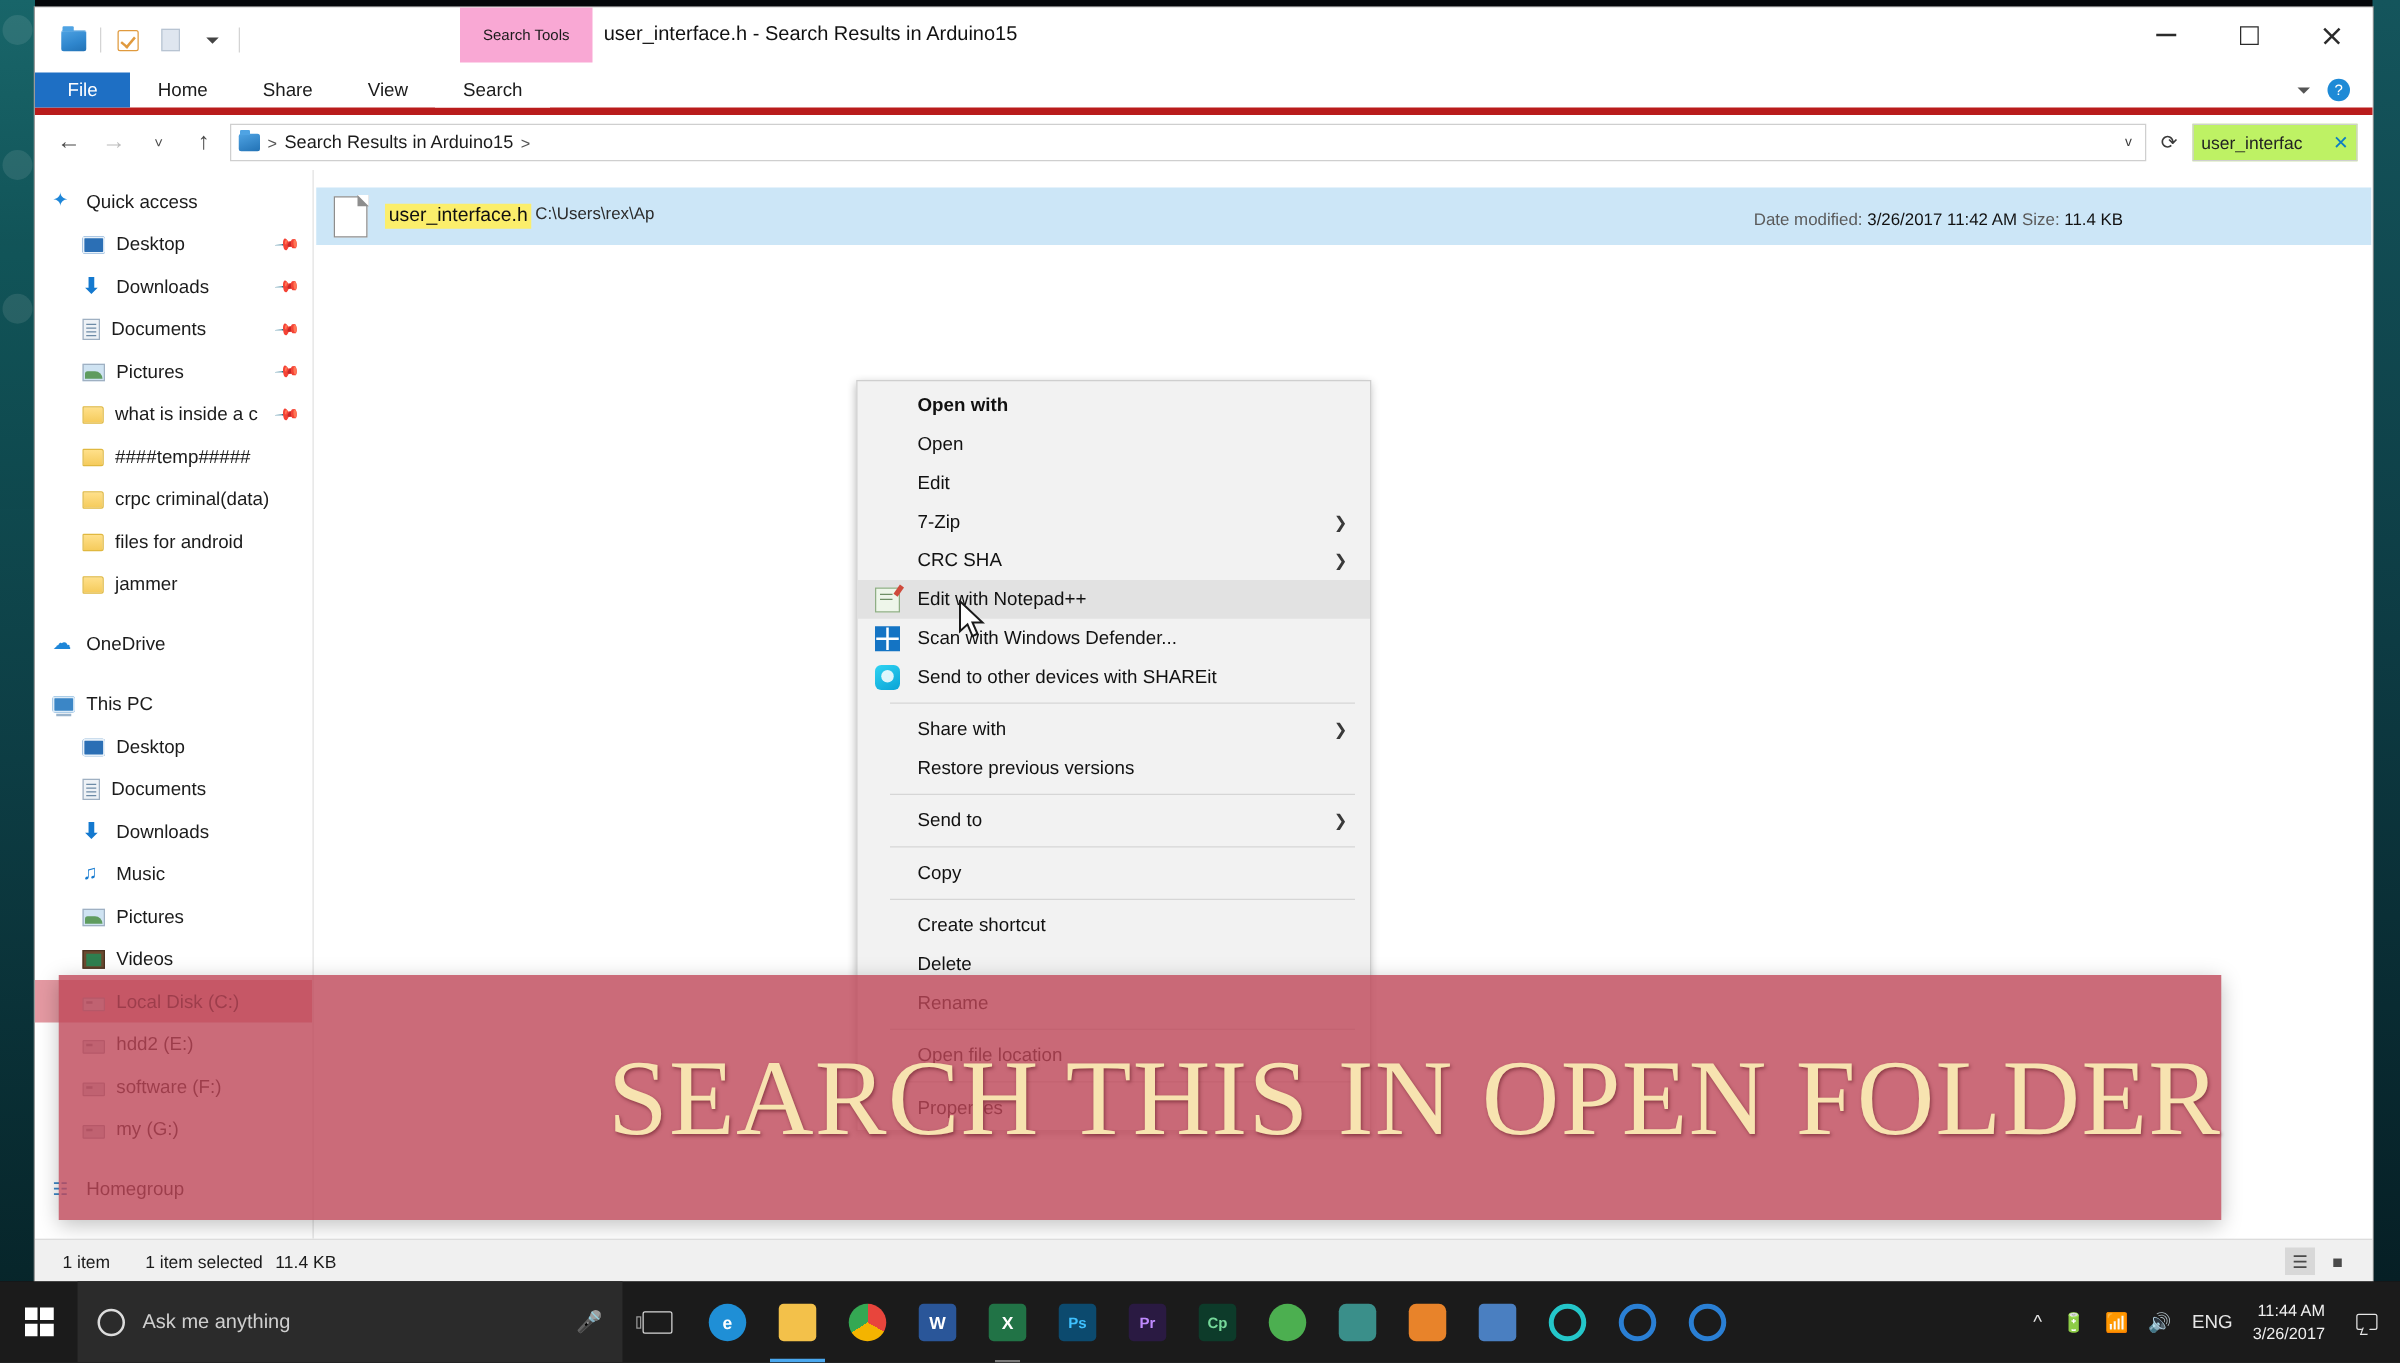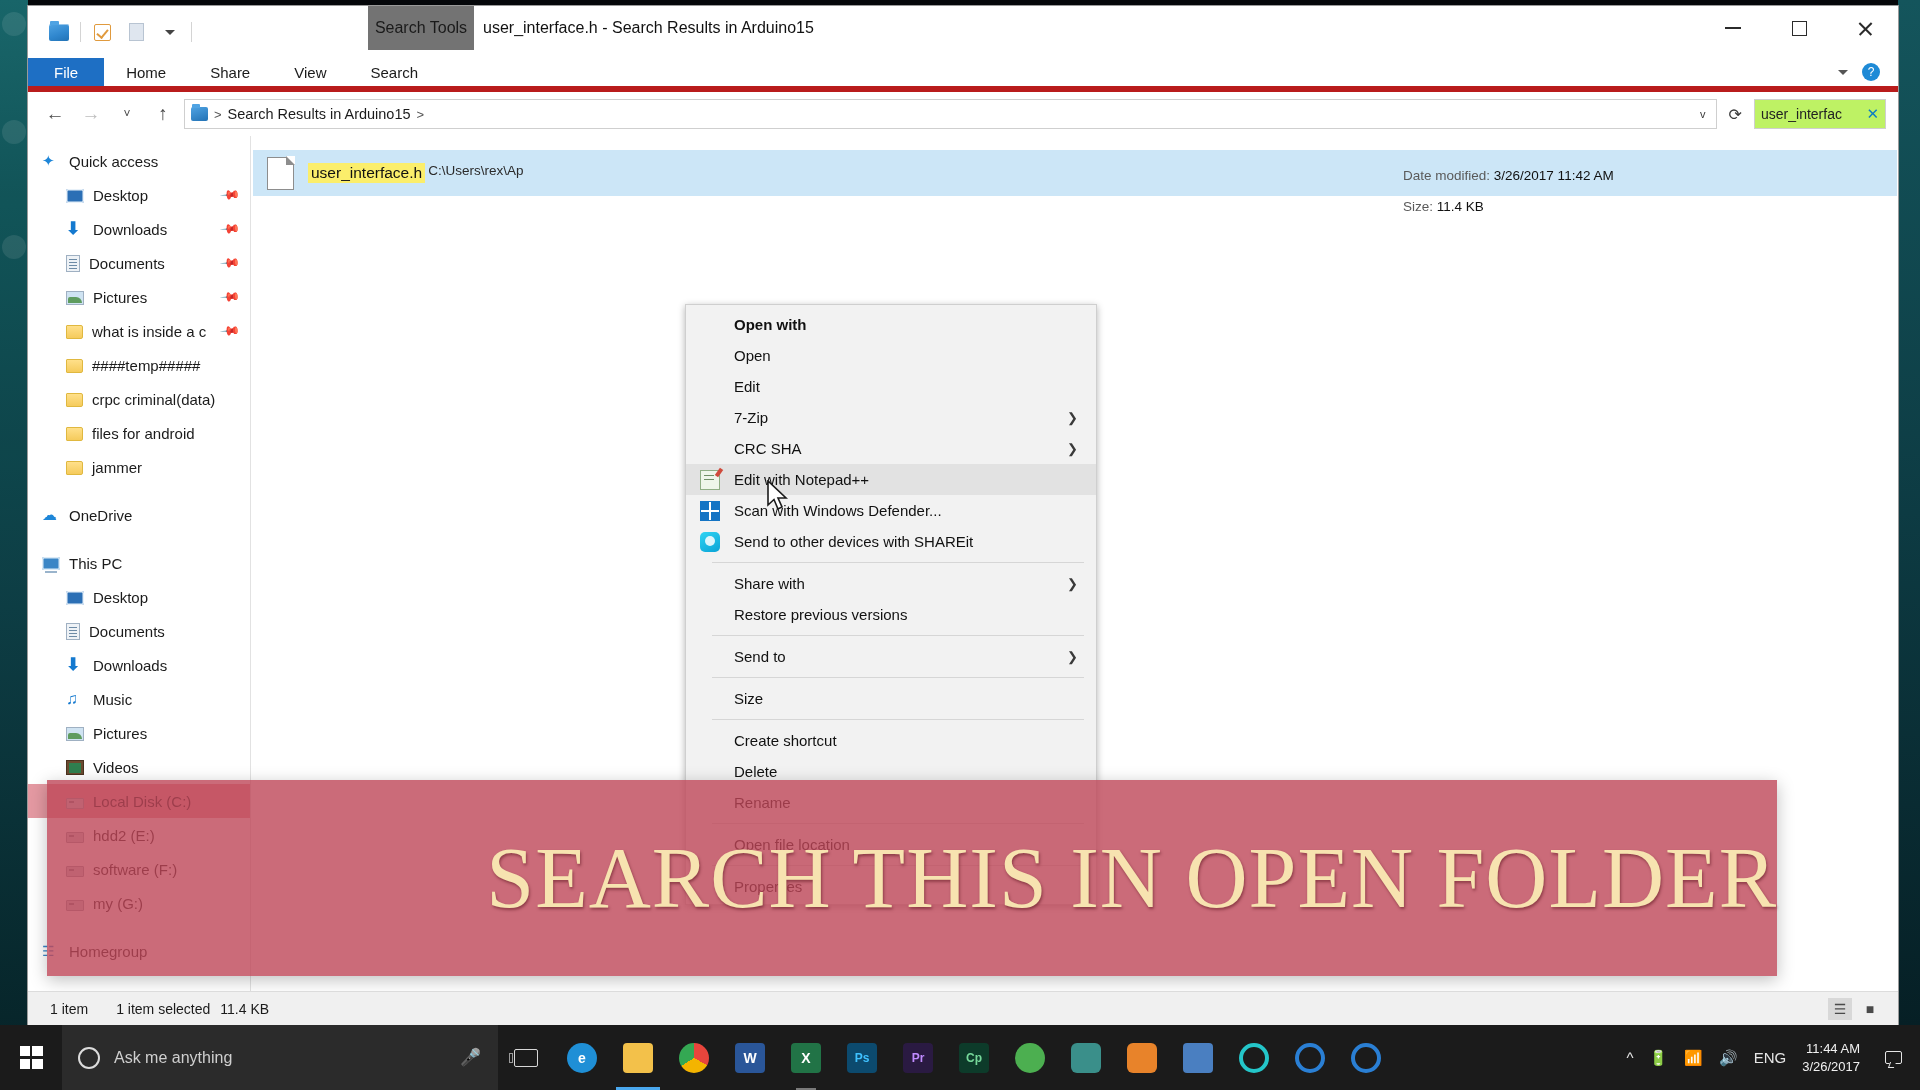--- a/index.html
+++ b/index.html
@@ -59,22 +59,22 @@
   .chk-glyph { width:17px; height:17px; border:1.6px solid #e09a3e; border-radius:2px; position:relative; background:#fff; }
   .chk-glyph::after {
     content:""; position:absolute; left:4px; top:2px; width:5px; height:9px;
     border:solid #e09a3e; border-width:0 2px 2px 0; transform:rotate(40deg);
   }
   .page-glyph { width:15px; height:18px; background:#dfe6ef; border:1px solid #b8c4d2; }
   .caret-dn { width:0;height:0;border-left:5px solid transparent;border-right:5px solid transparent;border-top:5px solid #444; }
 
   .search-tools-tab {
     position: absolute; left: 340px; top: 0; width: 106px; height: 44px;
-    background: #737373; display: flex; align-items: center; justify-content: center;
-    font-size: 16px; color: #1a1a1a;
+    background: #f9a8d4; display: flex; align-items: center; justify-content: center;
+    font-size: 12px; color: #1a1a1a;
   }
   .win-title {
     position: absolute; left: 455px; top: 0; height: 44px;
     display: flex; align-items: center; font-size: 16px; color: #111;
     white-space: nowrap;
   }
   .win-buttons { position: absolute; right: 0; top: 0; height: 44px; display: flex; }
   .win-btn { width: 66px; height: 44px; display:flex; align-items:center; justify-content:center; }
   .wb-min { width:16px; height:1.5px; background:#2b2b2b; }
   .wb-max { width:15px; height:15px; border:1.5px solid #2b2b2b; }
@@ -162,21 +162,21 @@
   }
   .file-icon-big {
     width:27px;height:33px;background:#fff;border:1.5px solid #8d8d8d;position:relative;flex-shrink:0;
   }
   .file-icon-big::after{content:"";position:absolute;right:-1.5px;top:-1.5px;border-width:0 9px 9px 0;border-style:solid;border-color:#fff #fff #8d8d8d #8d8d8d;}
   .file-meta { margin-left:14px; display:flex; flex-direction:row; gap:3px; min-width:0; }
   .fname { font-size:15.5px; color:#111; background:#fbee6b; padding:1px 3px; align-self:flex-start; }
   .fpath { font-size:13.5px; color:#2b2b2b; white-space:nowrap; }
   .file-right {
     position:absolute; right:auto; left:1150px; top:18px;
-    display:flex; flex-direction:column; gap:16px; font-size:13.5px; color:#2b2b2b;
+    display:flex; gap:4px; font-size:13.5px; color:#2b2b2b;
   }
   .file-right .lbl { color:#5a5a5a; }
   .file-right b { font-weight:normal; color:#111; }
 
   
   .ctx {
     position:absolute; left:435px; top:168px; width:412px;
     background:#f2f2f2; border:1px solid #cfcfcf;
     box-shadow: 0 2px 7px rgba(0,0,0,.30);
     padding: 4px 0 2px 0; z-index: 40;
@@ -507,21 +507,21 @@
           <div class="ctx-sep"></div>
 
           <div class="ctx-item">
             <span class="label">Send to</span>
             <span class="arrow">❯</span>
           </div>
 
           <div class="ctx-sep"></div>
 
           <div class="ctx-item">
-            <span class="label">Size</span>
+            <span class="label">Copy</span>
           </div>
 
           <div class="ctx-sep"></div>
 
           <div class="ctx-item">
             <span class="label">Create shortcut</span>
           </div>
           <div class="ctx-item">
             <span class="label">Delete</span>
           </div>

